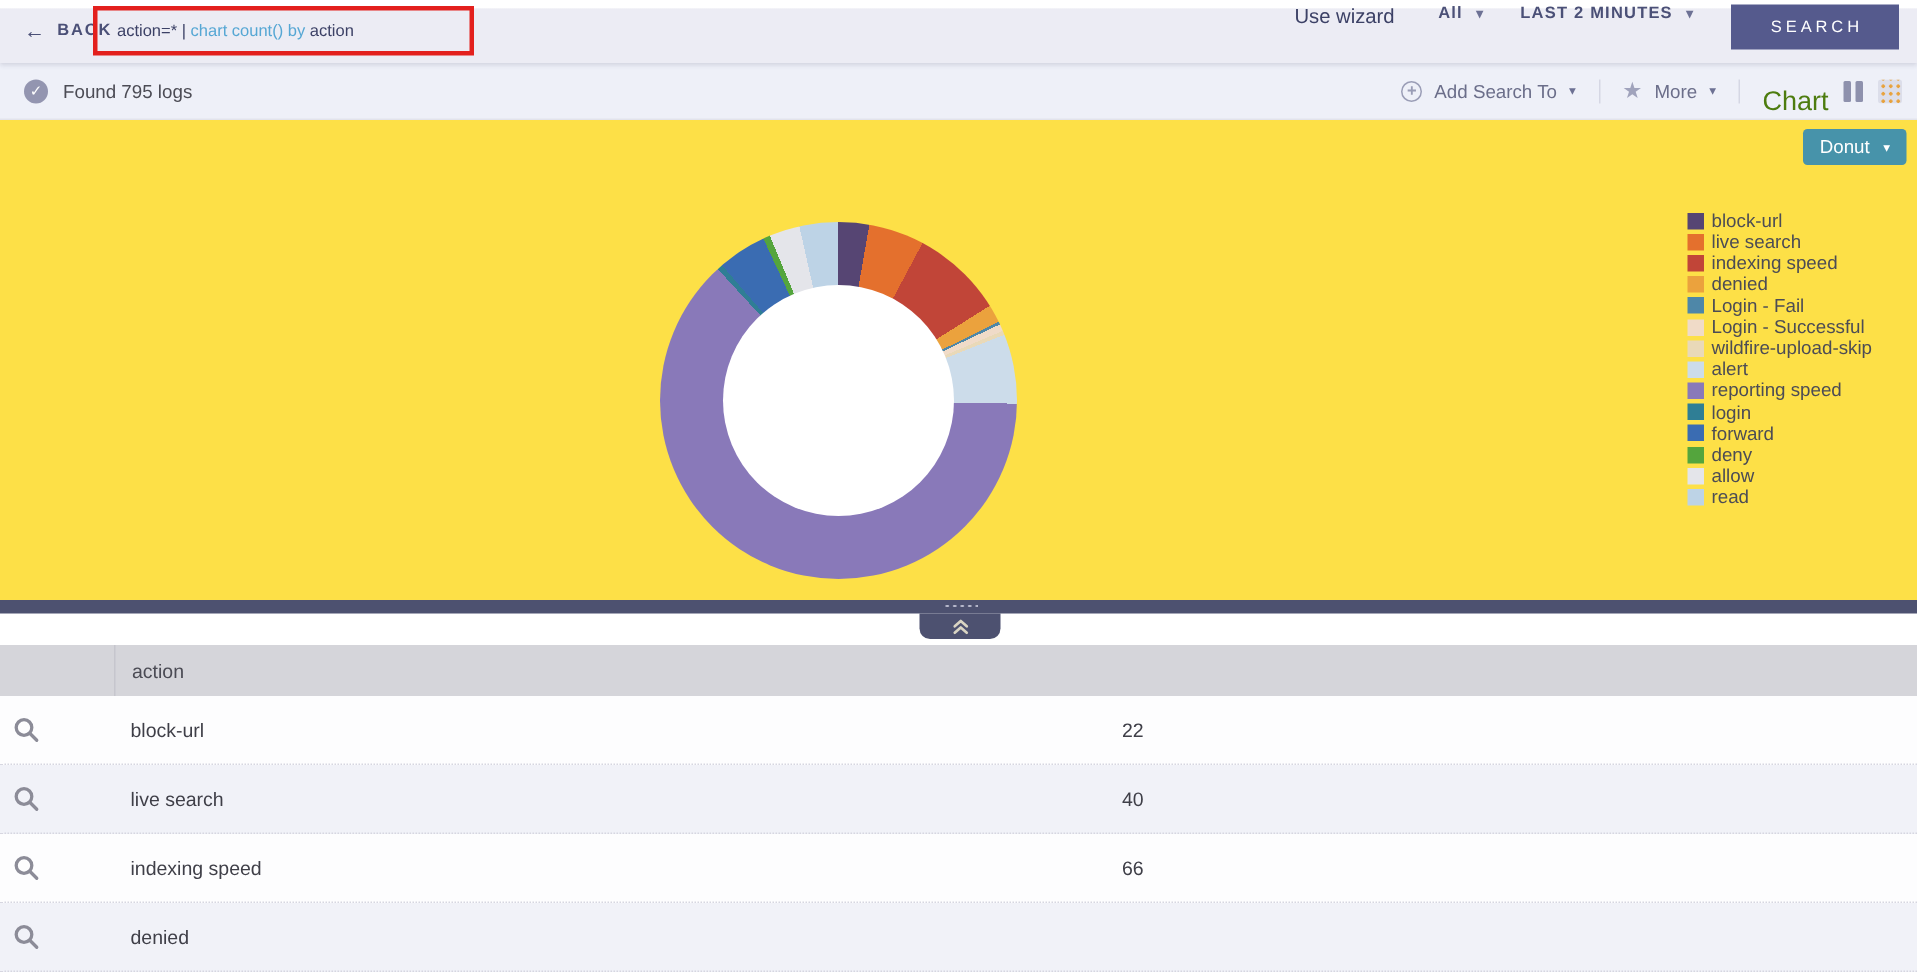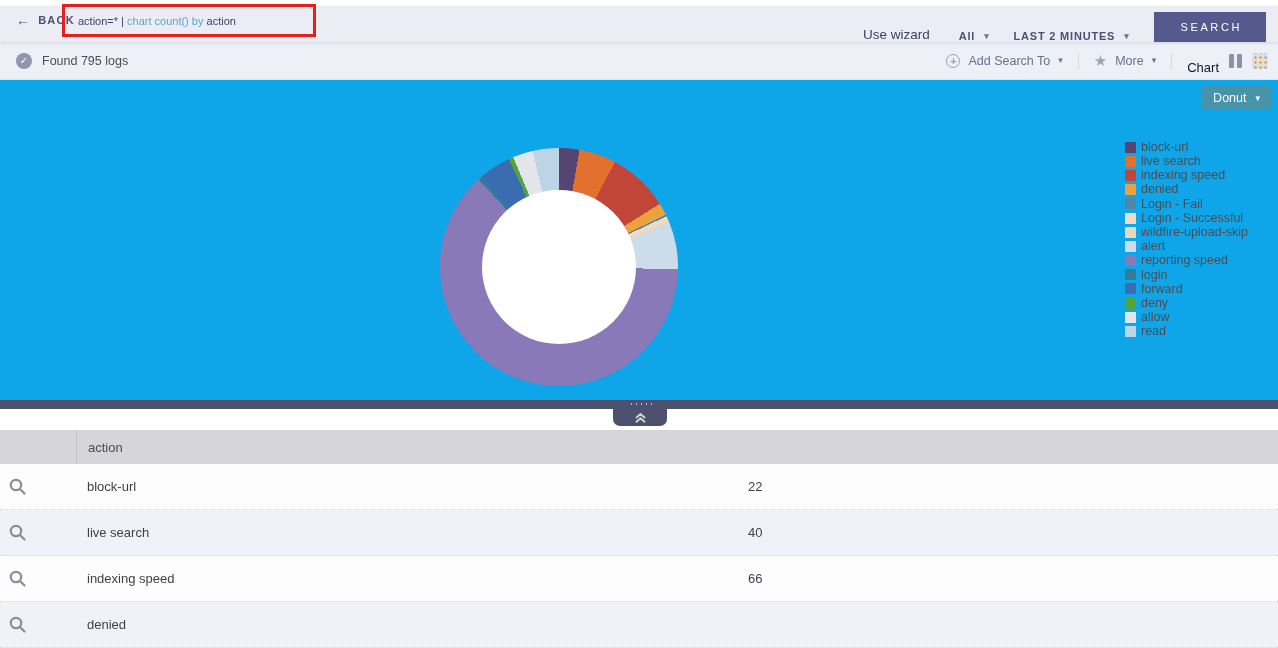--- a/index.html
+++ b/index.html
@@ -25,21 +25,21 @@
   .query-text {
     position:absolute; left:78px; top:0; height:42px; display:flex; align-items:center;
     font-size:11px; color:#3c4166; white-space:pre;
   }
   .q-blue { color:#56a7d4; }
   .annotation {
     position:absolute; left:62px; top:4px; width:254px; height:33px;
     border:3px solid #e3201d; pointer-events:none; z-index:9;
   }
   .topbar-right {
-    position:absolute; right:0; top:0; height:42px; display:flex; align-items:flex-end; padding-top:3px;
+    position:absolute; right:0; top:0; height:42px; display:flex; align-items:flex-start; padding-top:3px;
   }
   .use-wizard { color:#3c4166; font-size:13.5px; margin-right:29px; cursor:pointer; }
   .dropdown {
     display:flex; align-items:center; gap:9px;
     color:#4b5077; font-size:11px; font-weight:bold; letter-spacing:0.8px;
     margin-right:24px; cursor:pointer;
   }
   .chev { font-size:9px; color:#6d7194; line-height:1; }
   .search-btn {
     background:#555a8d; color:#fff; border:none; border-radius:0;
@@ -59,31 +59,31 @@
     font-size:10px; display:flex; align-items:center; justify-content:center; flex:none;
   }
   .toolbar-right { margin-left:auto; display:flex; align-items:center; gap:15px; margin-right:10px; color:#6b6e8a; font-size:12.5px; }
   .tool-item { display:flex; align-items:center; gap:8px; cursor:pointer; }
   .plus-icon {
     width:14px; height:14px; border-radius:50%; border:1.5px solid #9a9db6; color:#9a9db6;
     font-size:11px; line-height:12px; text-align:center; font-weight:bold;
   }
   .star-icon { color:#a0a3bc; font-size:15px; line-height:1; }
   .vsep { width:1px; height:16px; background:#d5d7e4; }
-  .chart-label { color:#0f172a; font-size:13px;margin-top:13px; }
+  .chart-label { color:#4d7c0f; font-size:18px;margin-top:13px; }
   .icon-bars { display:inline-flex; gap:3px; padding:2px; cursor:pointer; }
   .icon-bars i { width:5px; height:14px; background:#8e91ad; border-radius:1px; }
   .icon-grid {
     width:16px; height:16px; border-radius:2px; background-color:#dcdeea;
     background-image:radial-gradient(#e8a23c 1px, transparent 1.2px);
     background-size:5px 5px; background-position:1px 2px; cursor:pointer;
   }
 
   
-  .chart-area { position:absolute; top:80px; left:0; right:0; height:320px; background:#0ea5e9; }
+  .chart-area { position:absolute; top:80px; left:0; right:0; height:320px; background:#fde047; }
   .donut-btn {
     position:absolute; top:6px; right:7px; background:#4793aa; color:#fff; border:none;
     border-radius:3px; font-family:inherit; font-size:12.5px; padding:5px 11px;
     display:flex; align-items:center; gap:9px; cursor:pointer;
   }
   .donut-btn .chev { color:#fff; }
   .donut { position:absolute; left:440px; top:68px; width:238px; height:238px; border-radius:50%; }
   .donut::after {
     content:""; position:absolute; left:42px; top:42px; width:154px; height:154px;
     background:#fff; border-radius:50%;

